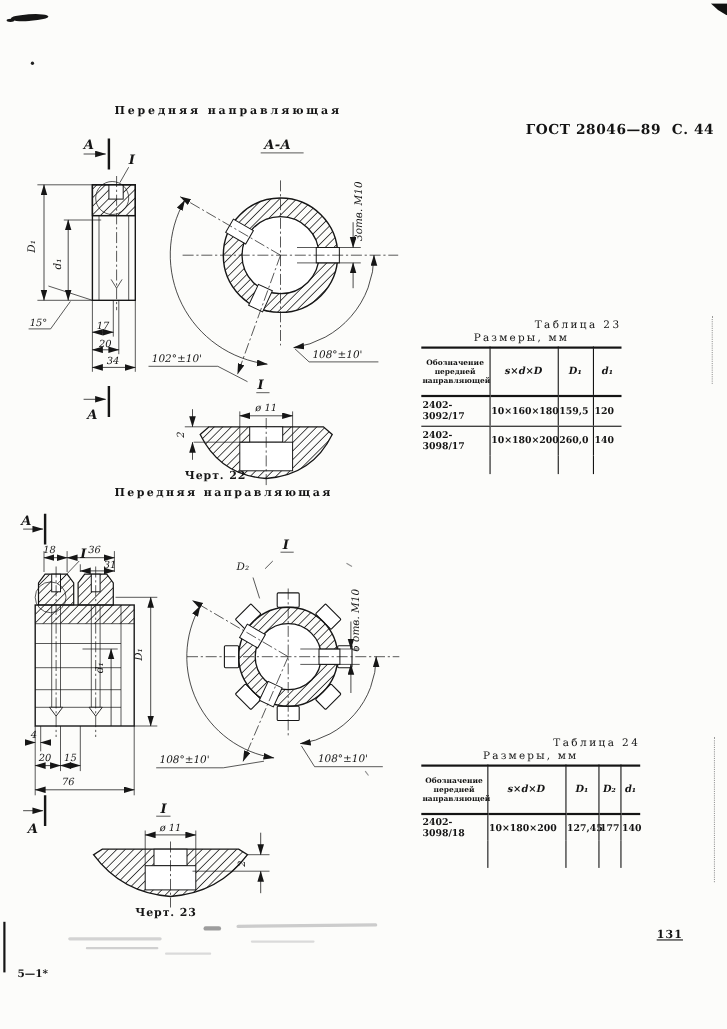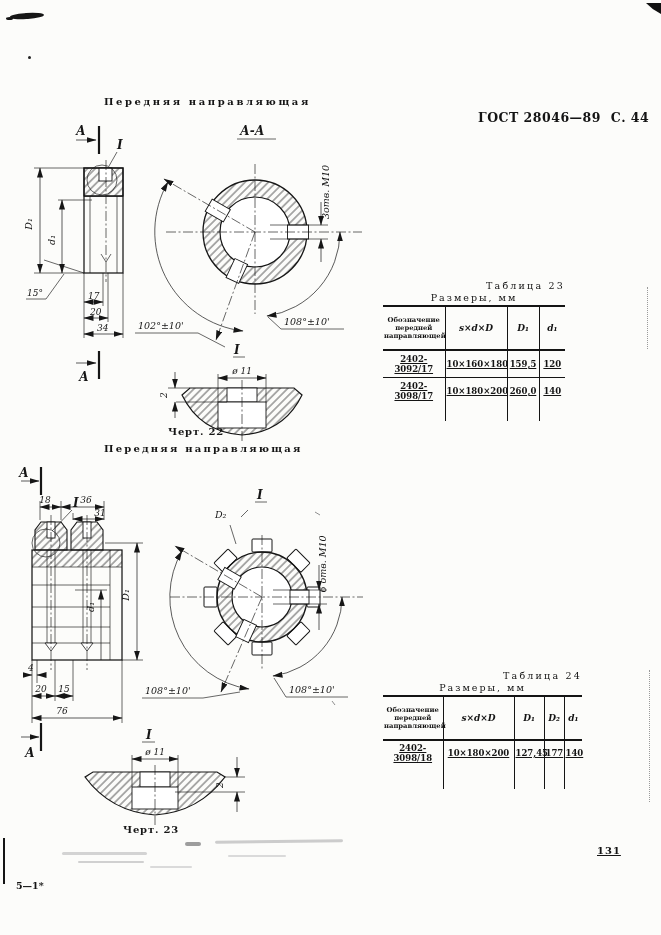--- a/index.html
+++ b/index.html
@@ -23,29 +23,29 @@
   .lborder{left:3px;top:838px;width:2px;height:46px;background:#141414;}
   .smudge{background:#cccccc;border-radius:2px;}
   .sm1{left:215px;top:840px;width:128px;height:3px;transform:rotate(-0.6deg);}
   .sm2{left:62px;top:852px;width:85px;height:3px;background:#d3d3d3;}
   .sm3{left:228px;top:855px;width:58px;height:2px;background:#dadada;}
   .sm4{left:78px;top:861px;width:66px;height:2px;background:#d0d0d0;}
   .sm5{left:150px;top:866px;width:42px;height:2px;background:#dadada;}
   .sm6{left:185px;top:842px;width:16px;height:4px;background:#9d9d9d;}
   
   .tblock{font-family:"DejaVu Serif",serif;}
-  .tb23{left:383px;top:280px;width:182px;}
+  .tb23{left:383px;top:290px;width:182px;}
   .tb24{left:383px;top:670px;width:199px;}
   .tlabel{font:400 9.5px "DejaVu Serif",serif;letter-spacing:2.2px;text-align:right;white-space:nowrap;}
   .tunits{font:400 9.5px "DejaVu Serif",serif;letter-spacing:2px;text-align:center;margin:1px 0 2px 0;white-space:nowrap;}
   table.gtable{border-collapse:collapse;border-top:2px solid #141414;table-layout:fixed;width:100%;}
   .gtable th{border-bottom:2px solid #141414;font:700 6.8px "DejaVu Serif",serif;padding:3px 1px;vertical-align:middle;}
   .gtable th.dimh{font:italic 700 9px "DejaVu Serif",serif;margin-left:38px;}
   .gtable th + th,.gtable td + td{border-left:1px solid #141414;}
-  .gtable td{text-align:center;font:700 8.5px "DejaVu Serif",serif;padding:0 1px;text-decoration:underline;}
+  .gtable td{text-align:left;font:700 8.5px "DejaVu Serif",serif;padding:0 1px;}
   .tb23 thead tr{height:44px;} .tb23 tbody tr{height:27px;} .tb23 tr.tail{height:17px;}
   .tb24 thead tr{height:44px;} .tb24 tbody tr{height:24px;} .tb24 tr.tail{height:25px;}
   .gtable tr.r1 td{border-bottom:1px solid #141414;}
   
   svg text{fill:#161616;}
   .dl{font:italic 9.5px "DejaVu Serif",serif;}
   .dls{font:italic 9px "DejaVu Serif",serif;}
   .sec{font:italic 700 12px "DejaVu Serif",serif;}
   .cap{font:700 10px "DejaVu Serif",serif;letter-spacing:0.8px;}
   .ol{stroke:#161616;stroke-width:1.25;fill:none;}

